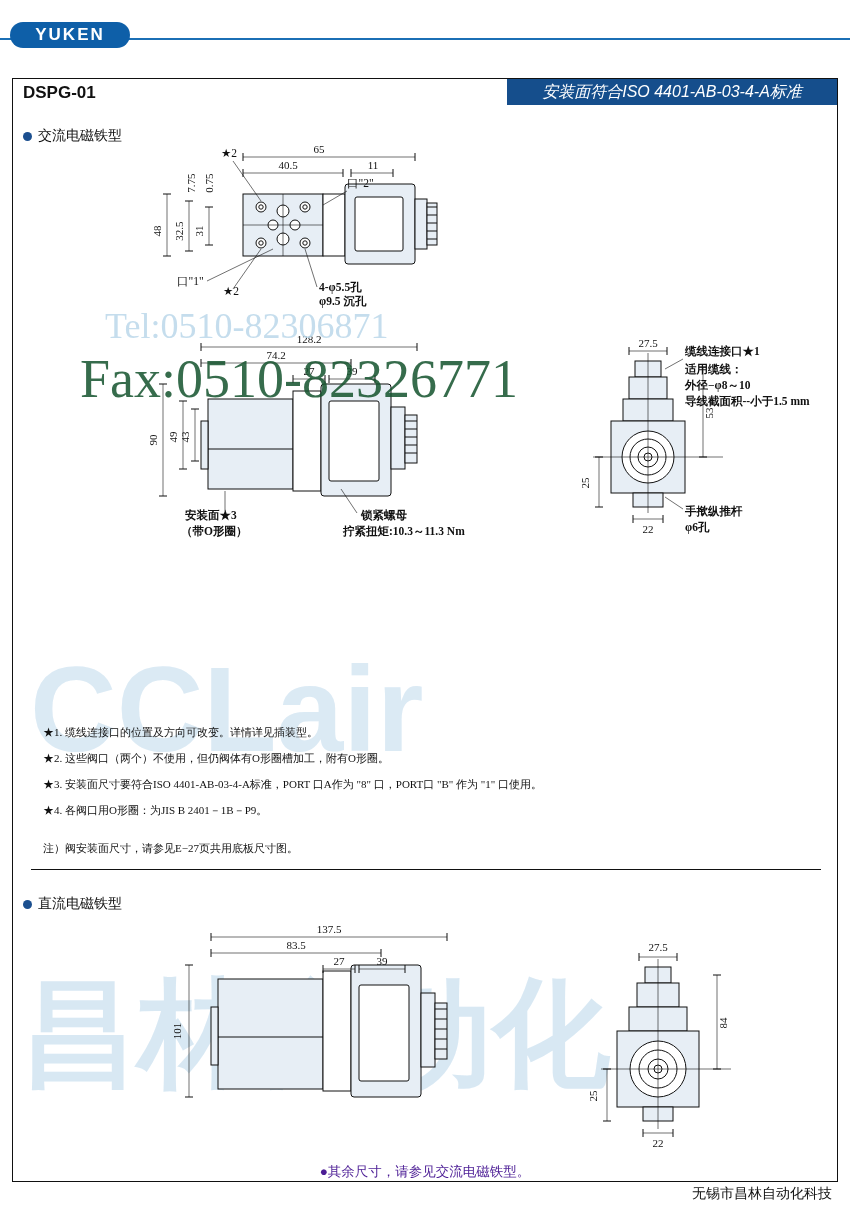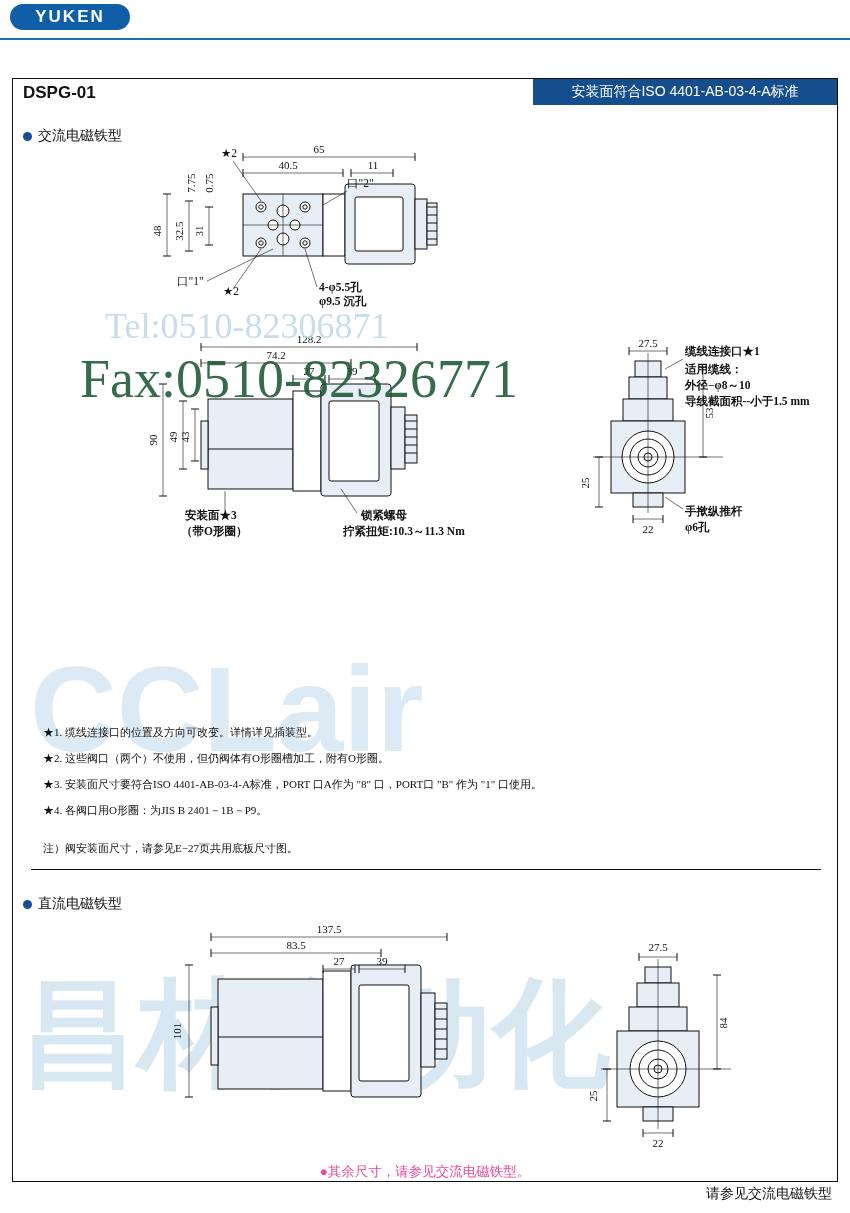--- a/index.html
+++ b/index.html
@@ -10,21 +10,21 @@
     color:#1a1a1a;
     position:relative;
     overflow:hidden;
   }
   
   .brandbar{
     position:absolute;left:0;top:0;width:850px;height:38px;
     background:#ffffff;border-bottom:2px solid #1b6fb5;
   }
   .logo-box{
-    position:absolute;left:10px;top:4px;width:120px;height:26px;
+    position:absolute;left:10px;top:22px;width:120px;height:26px;
     background:#0e5fa8;border-radius:13px;
     display:flex;align-items:center;justify-content:center;
   }
   .logo-text{
     color:#ffffff;font-family:"Liberation Sans",sans-serif;
     font-weight:bold;font-size:17px;letter-spacing:2px;
   }
   
   .frame{
     position:absolute;left:12px;top:78px;width:826px;height:1104px;
@@ -35,24 +35,24 @@
   }
   .title-row{
     position:absolute;left:0;top:0;width:824px;height:26px;
   }
   .doc-title{
     position:absolute;left:10px;top:4px;
     font-family:"Liberation Sans",sans-serif;
     font-weight:bold;font-size:17px;color:#111;
   }
   .std-banner{
-    position:absolute;right:0;top:0;width:304px;height:26px;
+    position:absolute;right:0;top:0;width:330px;height:26px;
     background:#154e8c;color:#fff;
     display:flex;align-items:center;justify-content:center;
-    font-size:14px;font-family:"Liberation Sans",sans-serif;
+    font-size:16px;font-family:"Liberation Sans",sans-serif;font-style:italic;
   }
   .sec-head{
     position:absolute;font-size:14px;color:#111;margin-top:16px;
   }
   .bullet{
     display:inline-block;width:9px;height:9px;border-radius:50%;
     background:#1b4f8f;margin-right:6px;vertical-align:middle;
   }
   
   .notes{
@@ -84,21 +84,21 @@
     left:20px;top:955px;
     font-family:"Liberation Sans",sans-serif;
     font-weight:bold;font-size:118px;color:#cfe3f1;opacity:.8;white-space:nowrap;
   }
   .footer-company{
     position:absolute;right:18px;bottom:10px;
     font-size:14px;color:#111;
   }
   .bottom-note{
     position:absolute;left:0;bottom:32px;width:850px;text-align:center;
-    font-size:13.5px;color:#ec4899;
+    font-size:13.5px;color:#4c1d95;
   }
   
   .dwg{position:absolute;}
   svg{display:block;overflow:visible;}
   .ln{stroke:#111;stroke-width:1;fill:none;}
   .thin{stroke:#111;stroke-width:.6;fill:none;}
   .fillg{fill:#e7eef5;stroke:#111;stroke-width:1;}
   .fillw{fill:#ffffff;stroke:#111;stroke-width:1;}
   .dimtxt{font-family:"Liberation Serif",serif;font-size:11px;fill:#111;}
   .lbl{font-family:"Liberation Serif",serif;font-size:11.5px;fill:#111;}
@@ -351,13 +351,13 @@
       <text class="dimtxt" x="75" y="208" text-anchor="middle">22</text>
     </svg>
   </div>
 
 </div>
 
 <div class="wm wm-tel">Tel:0510-82306871</div>
 <div class="wm wm-fax">Fax:0510-82326771</div>
 
 <div class="bottom-note">●其余尺寸，请参见交流电磁铁型。</div>
-<div class="footer-company">请参见交流电磁铁型</div>
+<div class="footer-company">无锡市昌林自动化科技</div>
 
 </body></html>

